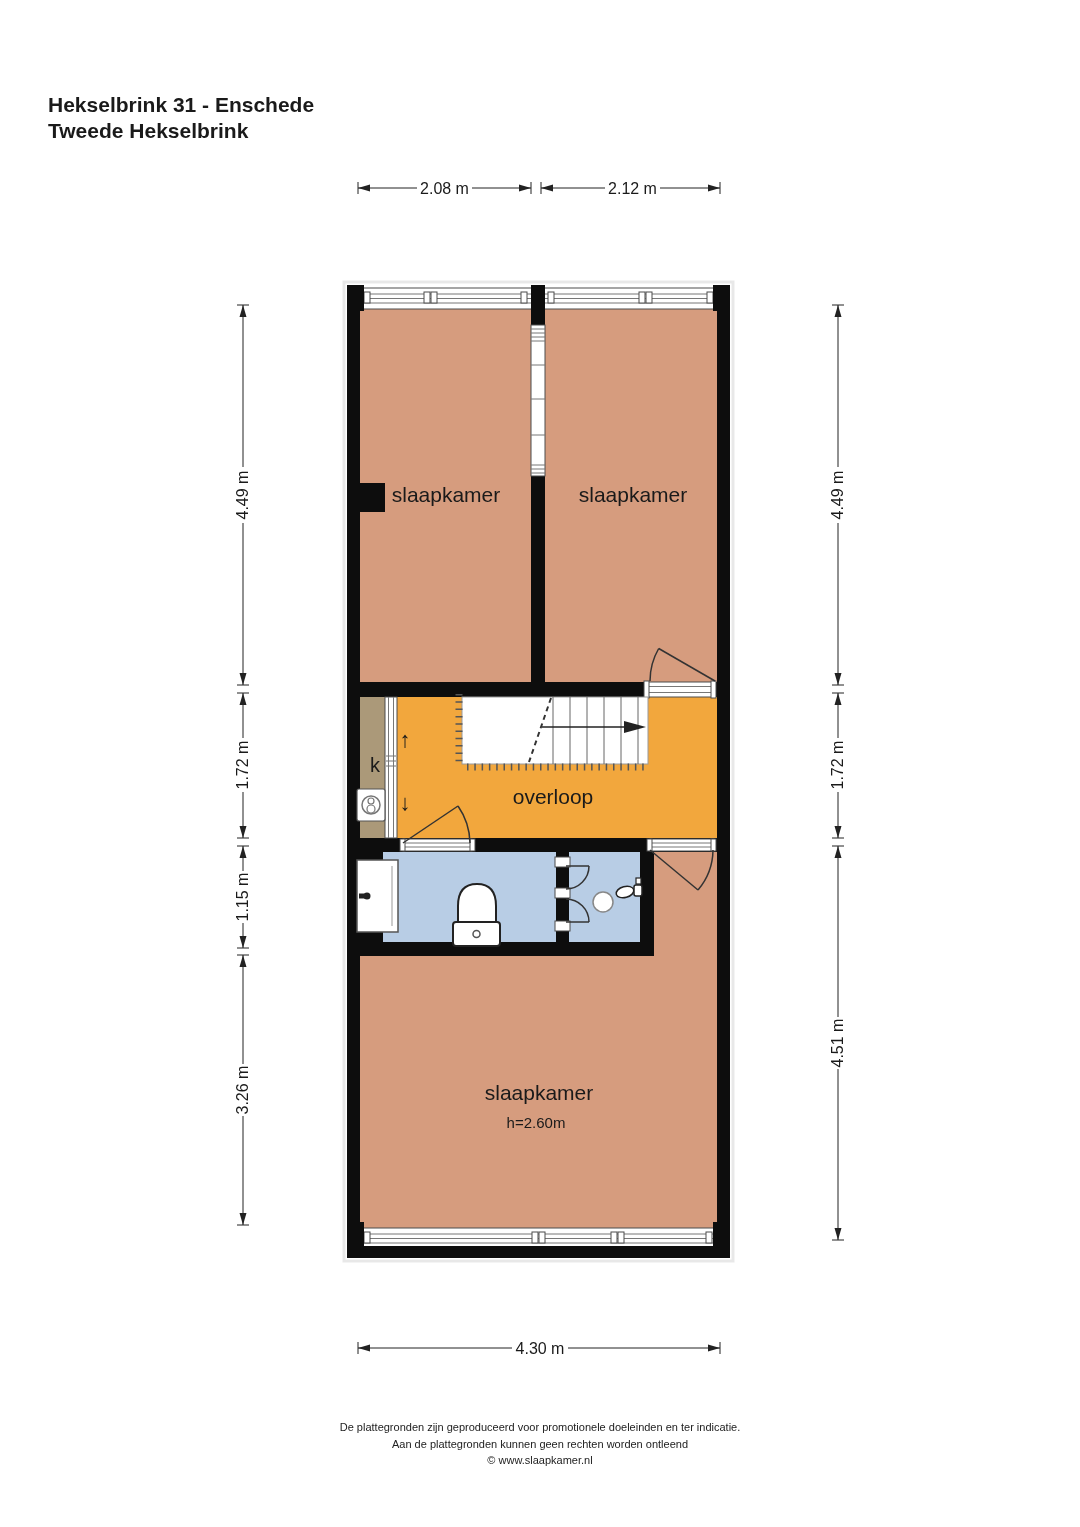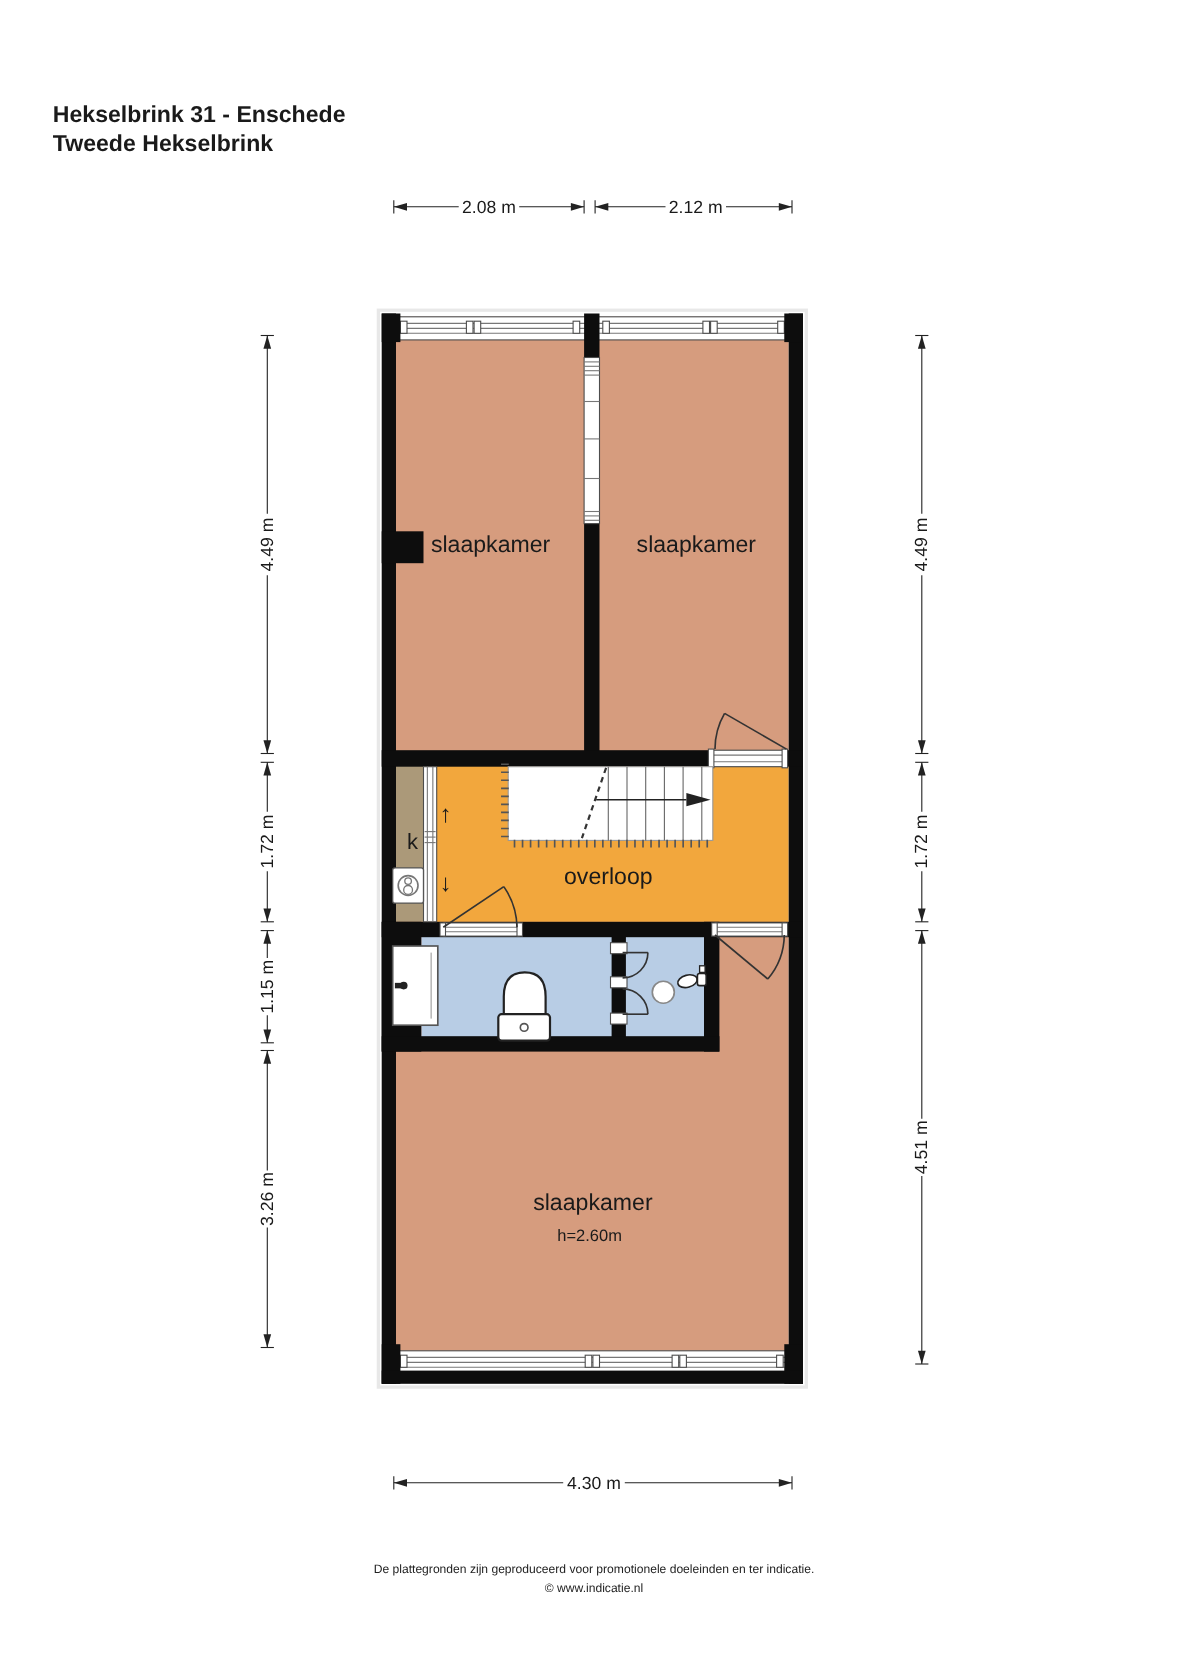--- a/index.html
+++ b/index.html
@@ -310,16 +310,17 @@
       <line x1="838" y1="846" x2="838" y2="1017" class="dimline"></line>
         <line x1="838" y1="1069" x2="838" y2="1240" class="dimline"></line>
       <polygon points="838,846 834.5,858 841.5,858" class="dimarrow"></polygon>
         <polygon points="838,1240 834.5,1228 841.5,1228" class="dimarrow"></polygon>
       <text x="838" y="1048" text-anchor="middle" class="dim" transform="rotate(-90 838 1043)">4.51 m</text>
     </g>
   </svg>
 
   <div class="footer">
     <div>De plattegronden zijn geproduceerd voor promotionele doeleinden en ter indicatie.</div>
-    <div>© www.indicatie.nl</div>
+    <div>Aan de plattegronden kunnen geen rechten worden ontleend</div>
+    <div>© www.slaapkamer.nl</div>
   </div>
 
 </div>
 
 </body></html>

